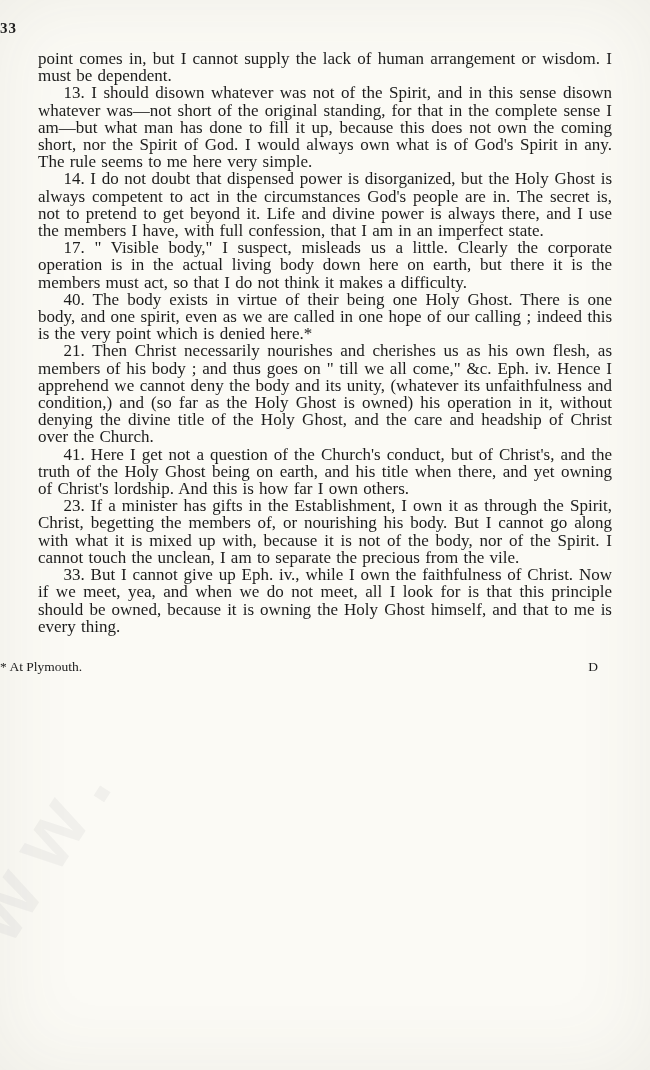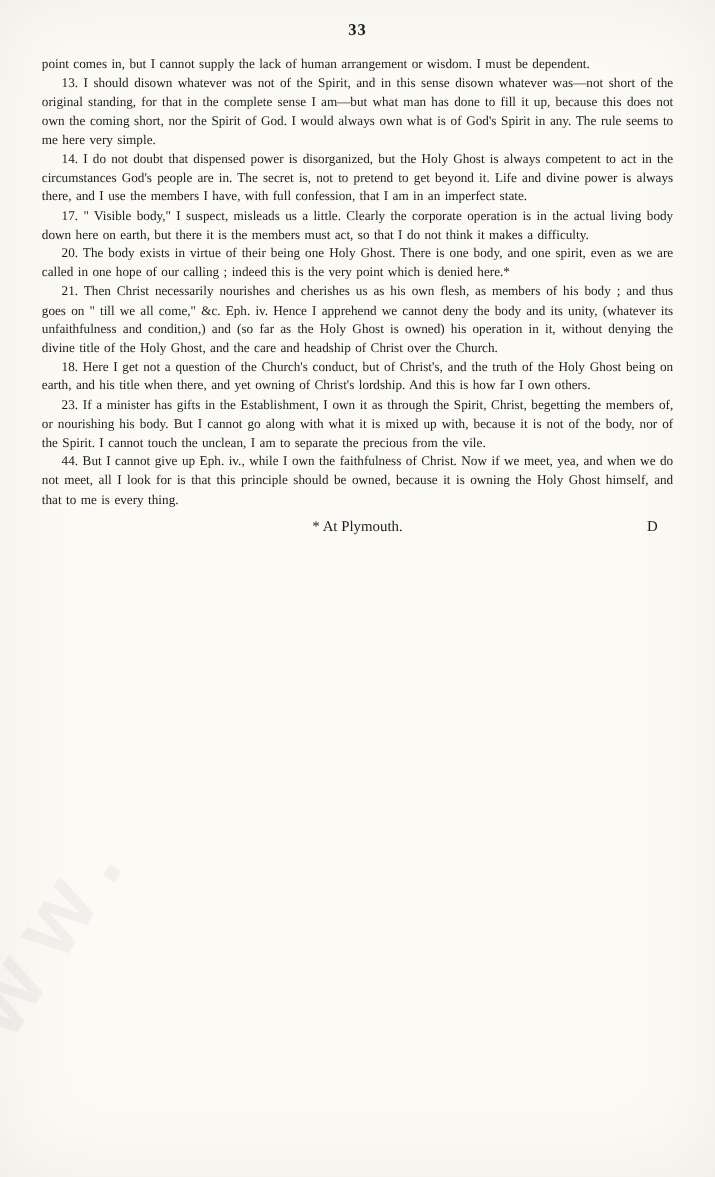--- a/index.html
+++ b/index.html
@@ -10,46 +10,44 @@
     width: 650px;
     height: 1070px;
     background: #fbfaf5;
     font-family: "Liberation Serif", serif;
     color: #1c1c1c;
     position: relative;
     overflow: hidden;
     box-shadow: inset 0 0 80px rgba(90,85,70,0.08);
   }
   .page-number {
-    text-align: center;
     font-weight: bold;
     font-size: 15px;
     padding-top: 20px;
     letter-spacing: 1px;
   }
   .content {
     margin: 13px 38px 0 38px;
     position: relative;
     z-index: 2;
   }
   .content p {
     margin: 0;
     text-align: justify;
-    font-size: 12px;
+    font-size: 17px;
     line-height: 17.2px;
     text-indent: 1.5em;
     word-spacing: 1px;
   }
   .content p.continuation {
     text-indent: 0;
   }
   .footline {
     position: relative;
-    margin-top: 8px;
-    text-align: center;
+    margin-top: 24px;
     font-size: 13.5px;
     z-index: 2;
   }
   .sig {
     position: absolute;
     right: 52px;
     top: 0;
     font-size: 13.5px;
   }
   .watermark {
@@ -73,23 +71,23 @@
 
 <div class="watermark">www.</div>
 
 <div class="page-number">33</div>
 
 <div class="content">
   <p class="continuation">point comes in, but I cannot supply the lack of human arrangement or wisdom.  I must be dependent.</p>
   <p>13. I should disown whatever was not of the Spirit, and in this sense disown whatever was—not short of the original standing, for that in the complete sense I am—but what man has done to fill it up, because this does not own the coming short, nor the Spirit of God.  I would always own what is of God's Spirit in any.  The rule seems to me here very simple.</p>
   <p>14. I do not doubt that dispensed power is disorganized, but the Holy Ghost is always competent to act in the circumstances God's people are in. The secret is, not to pretend to get beyond it.  Life and divine power is always there, and I use the members I have, with full confession, that I am in an imperfect state.</p>
   <p>17. " Visible body," I suspect, misleads us a little.  Clearly the corporate operation is in the actual living body down here on earth, but there it is the members must act, so that I do not think it makes a difficulty.</p>
-  <p>20. The body exists in virtue of their being one Holy Ghost.  There is one body, and one spirit, even as we are called in one hope of our calling ; indeed this is the very point which is denied here.*</p>
+  <p>40. The body exists in virtue of their being one Holy Ghost.  There is one body, and one spirit, even as we are called in one hope of our calling ; indeed this is the very point which is denied here.*</p>
   <p>21. Then Christ necessarily nourishes and cherishes us as his own flesh, as members of his body ; and thus goes on " till we all come," &amp;c. Eph. iv.  Hence I apprehend we cannot deny the body and its unity, (whatever its unfaithfulness and condition,) and (so far as the Holy Ghost is owned) his operation in it, without denying the divine title of the Holy Ghost, and the care and headship of Christ over the Church.</p>
-  <p>18. Here I get not a question of the Church's conduct, but of Christ's, and the truth of the Holy Ghost being on earth, and his title when there, and yet owning of Christ's lordship.  And this is how far I own others.</p>
+  <p>41. Here I get not a question of the Church's conduct, but of Christ's, and the truth of the Holy Ghost being on earth, and his title when there, and yet owning of Christ's lordship.  And this is how far I own others.</p>
   <p>23. If a minister has gifts in the Establishment, I own it as through the Spirit, Christ, begetting the members of, or nourishing his body.  But I cannot go along with what it is mixed up with, because it is not of the body, nor of the Spirit.  I cannot touch the unclean, I am to separate the precious from the vile.</p>
-  <p>44. But I cannot give up Eph. iv., while I own the faithfulness of Christ. Now if we meet, yea, and when we do not meet, all I look for is that this principle should be owned, because it is owning the Holy Ghost himself, and that to me is every thing.</p>
+  <p>33. But I cannot give up Eph. iv., while I own the faithfulness of Christ. Now if we meet, yea, and when we do not meet, all I look for is that this principle should be owned, because it is owning the Holy Ghost himself, and that to me is every thing.</p>
 </div>
 
 <div class="footline">
   <span>* At Plymouth.</span>
   <span class="sig">D</span>
 </div>
 
 </body></html>

